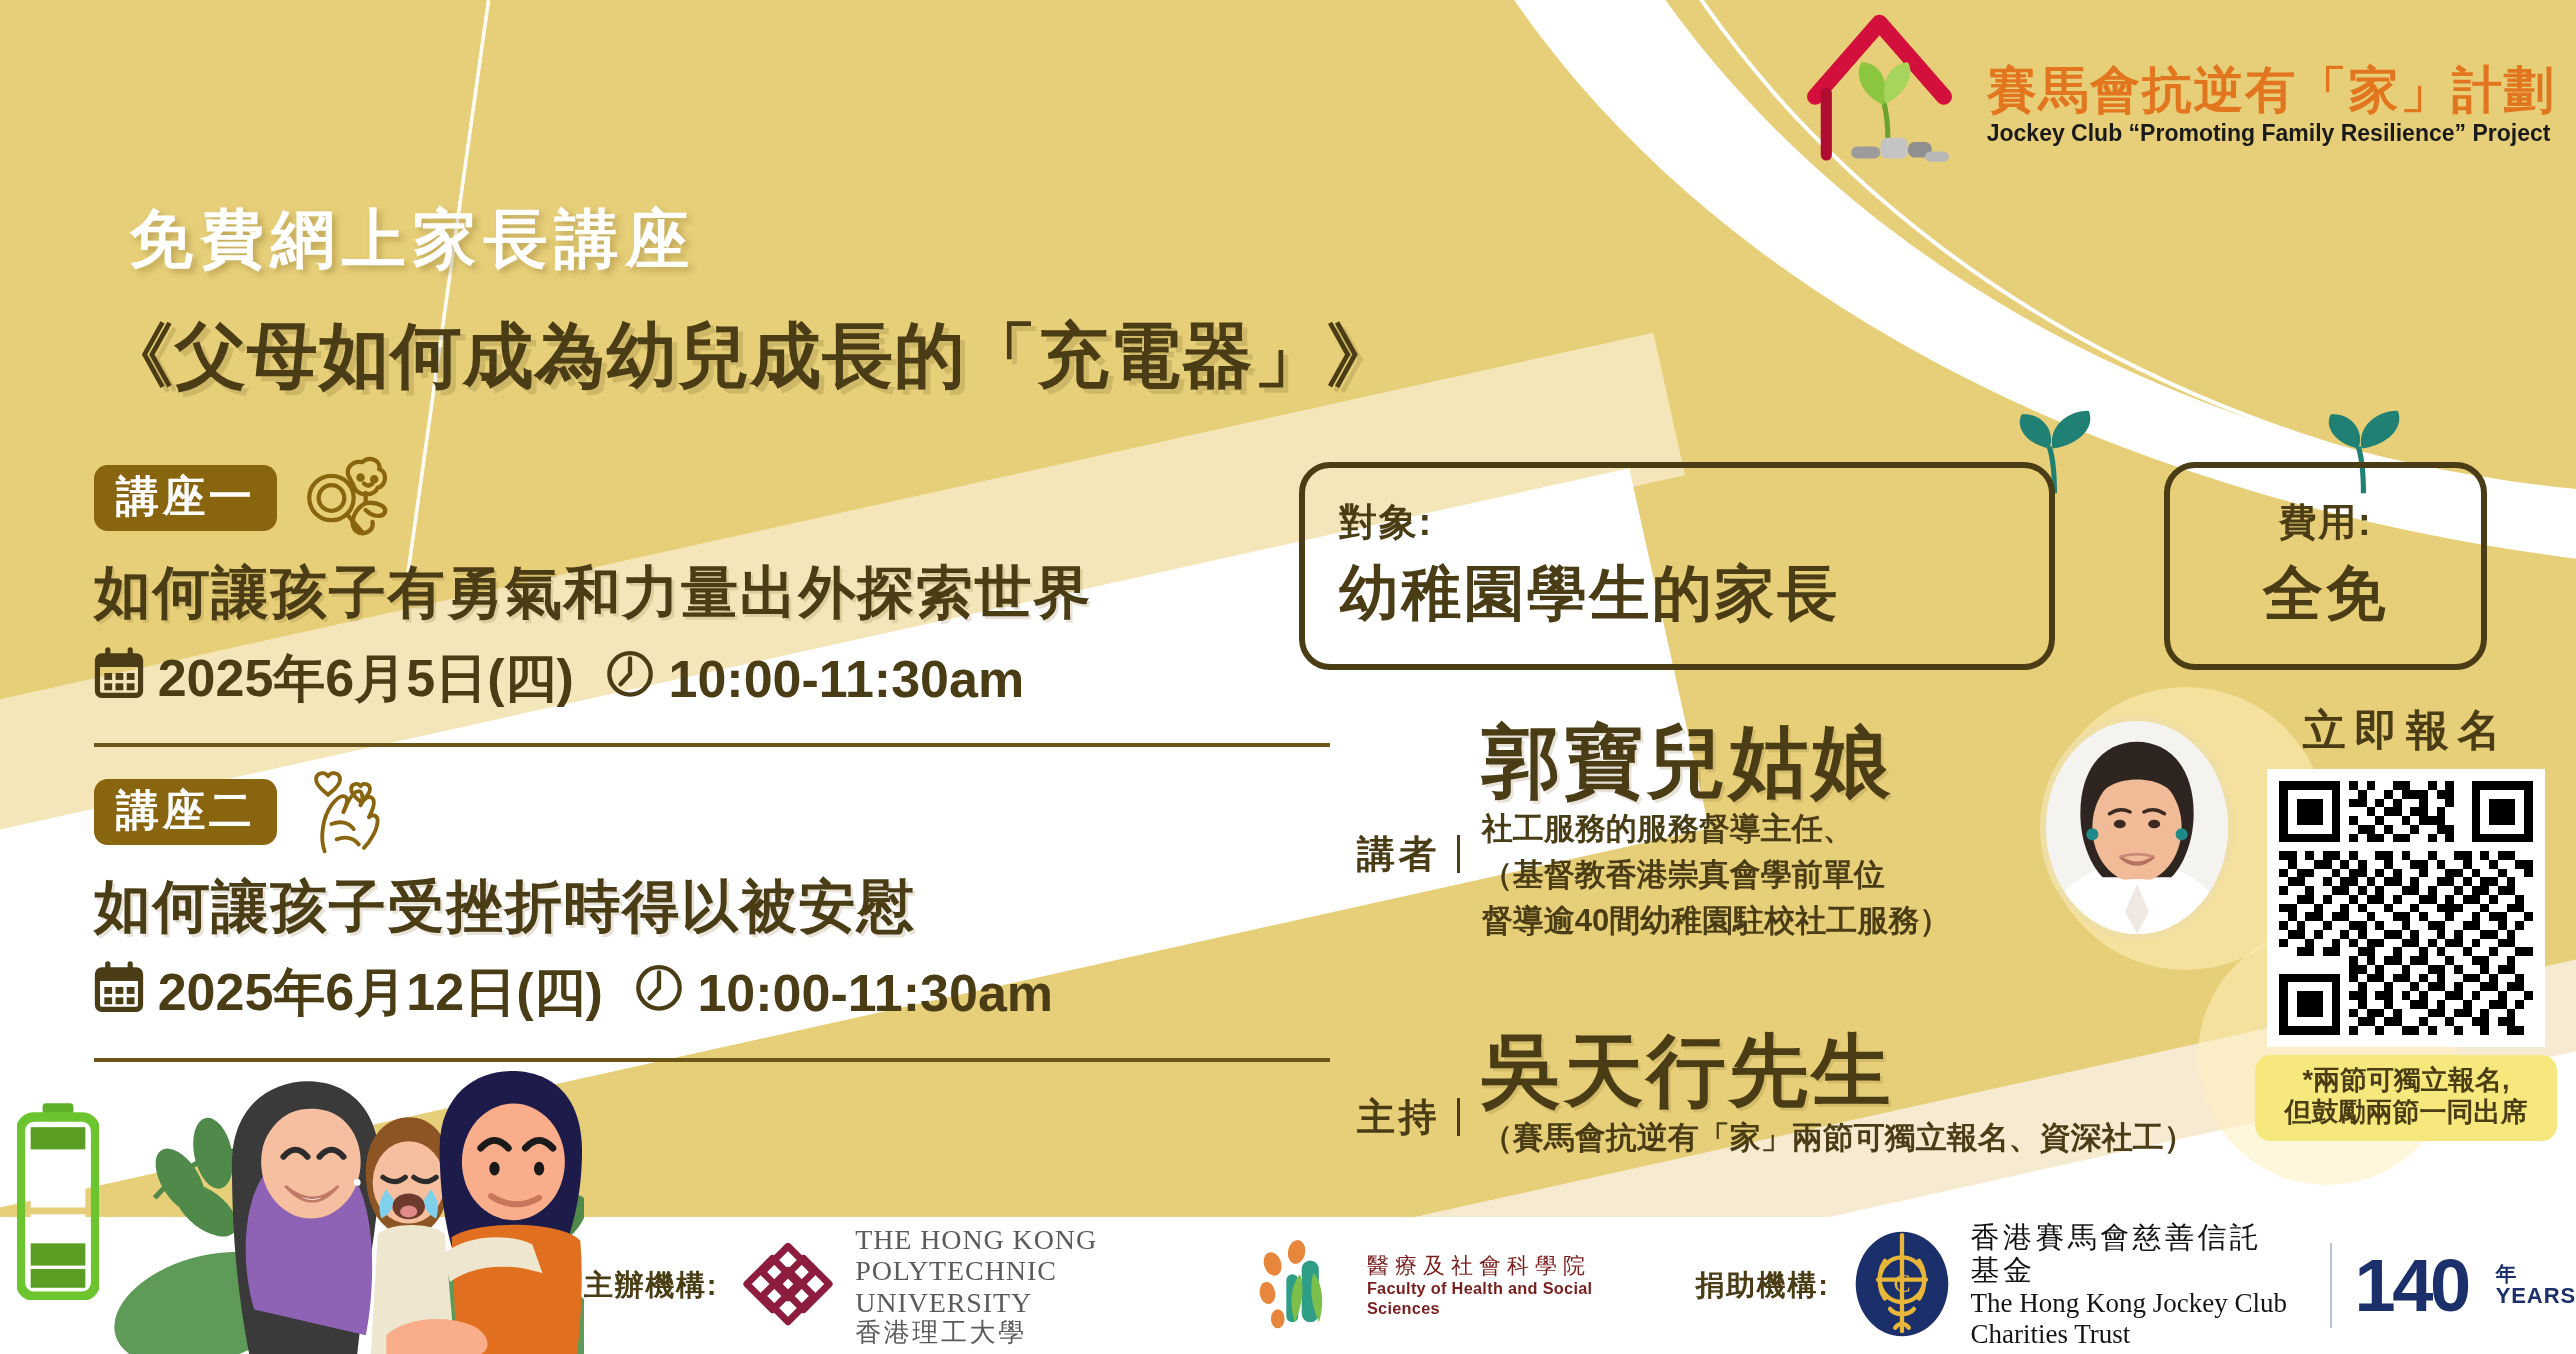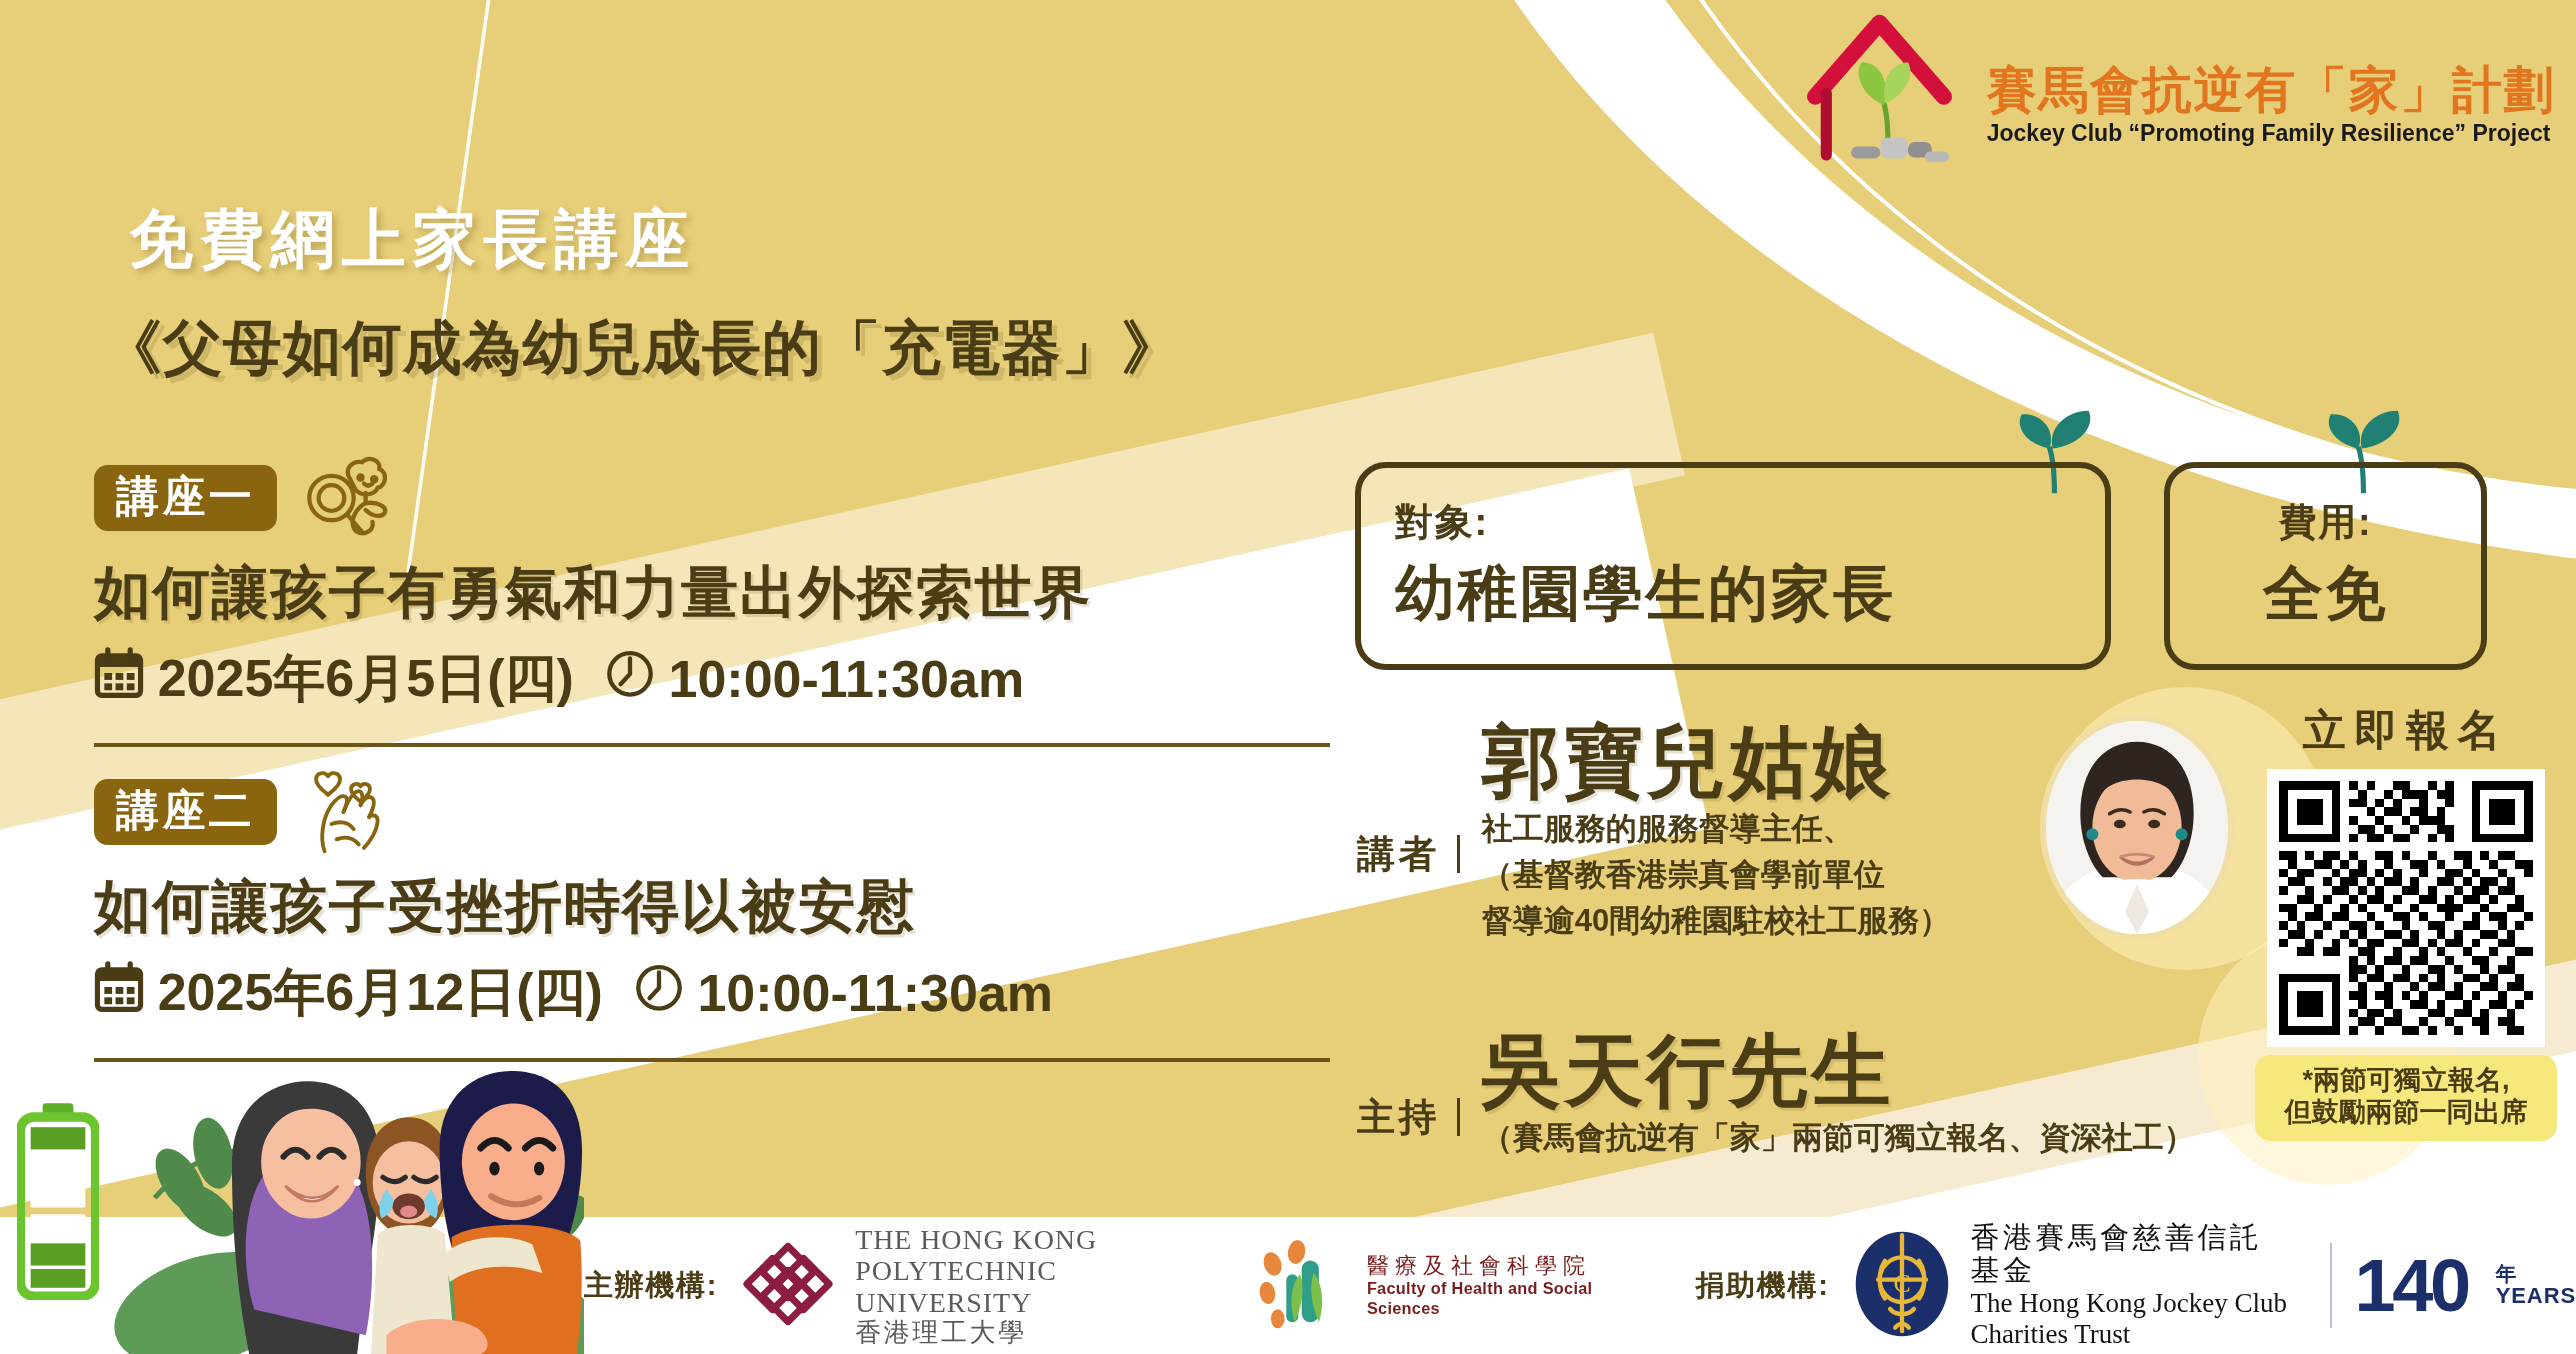--- a/index.html
+++ b/index.html
@@ -116,21 +116,21 @@
 
   
   .kicker{
     position:absolute;left:129px;top:196px;z-index:15;
     font-size:64px;font-weight:bold;color:#ffffff;letter-spacing:6.9px;
     text-shadow:4.3px 4.3px 6px rgba(120,95,30,.35);
     white-space:nowrap;
   }
   .main-title{
     position:absolute;left:103px;top:309px;z-index:15;
-    font-size:59px;font-weight:bold;color:#4a3c14;letter-spacing:0.9px;
+    font-size:71px;font-weight:bold;color:#4a3c14;letter-spacing:0.9px;
     text-shadow:5.2px 5.2px 0 rgba(120,100,40,.22);
     white-space:nowrap;
   }
 
   
   .session{position:absolute;z-index:15;left:94px;}
   .session-1{top:455px;}
   .session-2{top:769px;}
   .sess-head{display:flex;align-items:center;gap:22px;}
   .sess-badge{
@@ -155,21 +155,21 @@
   .rule-1{top:743px;}
   .rule-2{top:1058px;}
 
   
   .infobox{
     position:absolute;z-index:15;
     border:6.9px solid #4a3c14;border-radius:31px;
     box-sizing:border-box;
     display:flex;flex-direction:column;justify-content:center;
   }
-  .box-audience{left:1355px;top:462px;width:756px;height:208px;padding:10.3px 34px;}
+  .box-audience{left:1299px;top:462px;width:756px;height:208px;padding:10.3px 34px;}
   .box-fee{left:2164px;top:462px;width:323px;height:208px;padding:24px 26px;text-align:center;}
   .box-label{font-size:38px;font-weight:bold;color:#4a3c14;letter-spacing:1.7px;}
   .box-value{font-size:60px;font-weight:bold;color:#4a3c14;letter-spacing:2.6px;margin-top:5.2px;}
   .sprout{position:absolute;z-index:14;width:112px;height:90px;}
   .sprout-a{left:2001px;top:404px;}
   .sprout-b{left:2310px;top:404px;}
 
   
   .person-row{position:absolute;z-index:15;display:flex;align-items:center;}
   .speaker-row{left:1357px;top:721px;}

